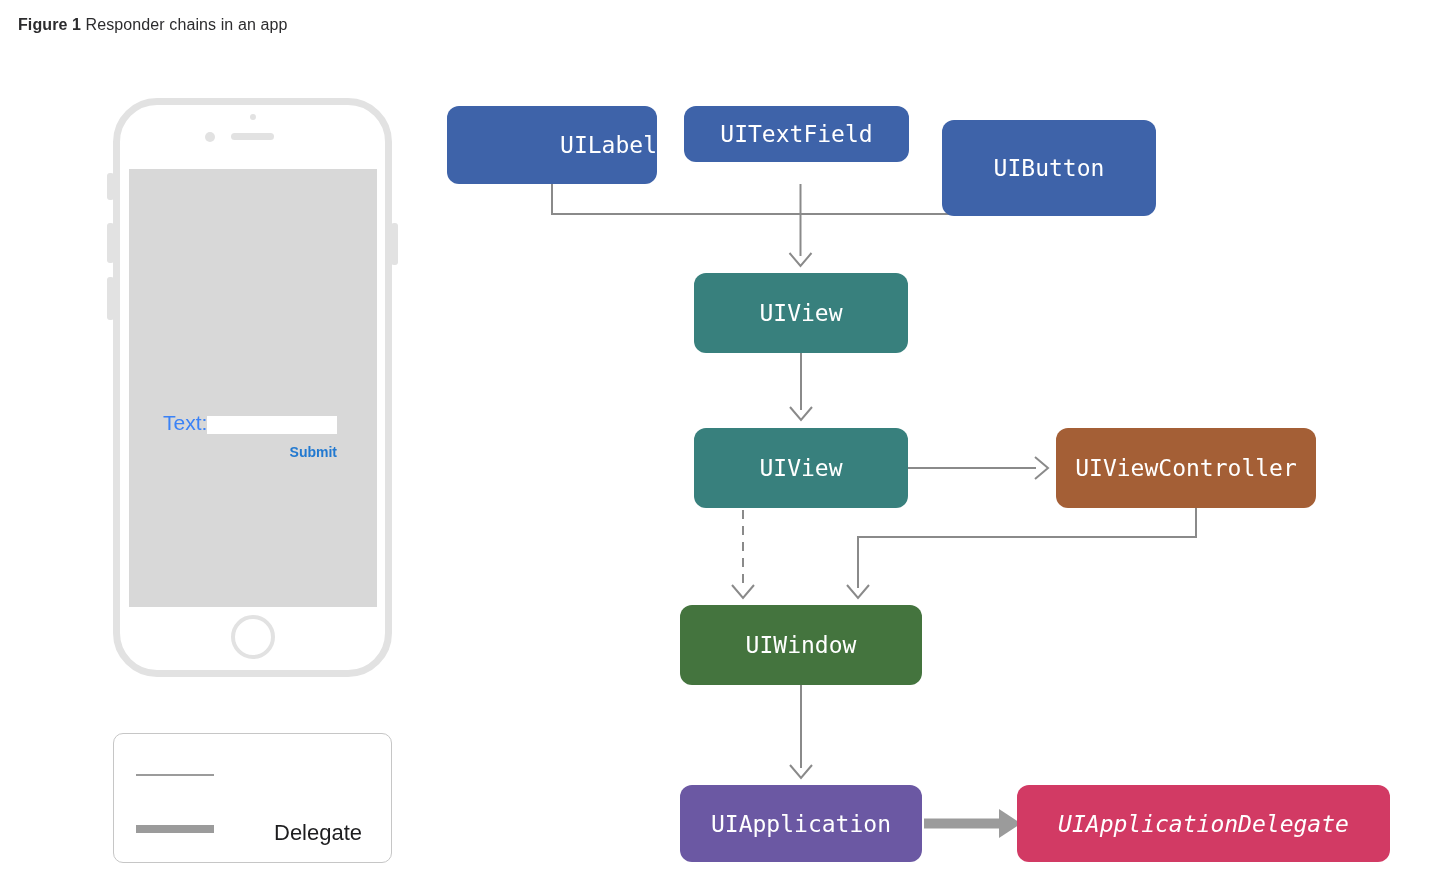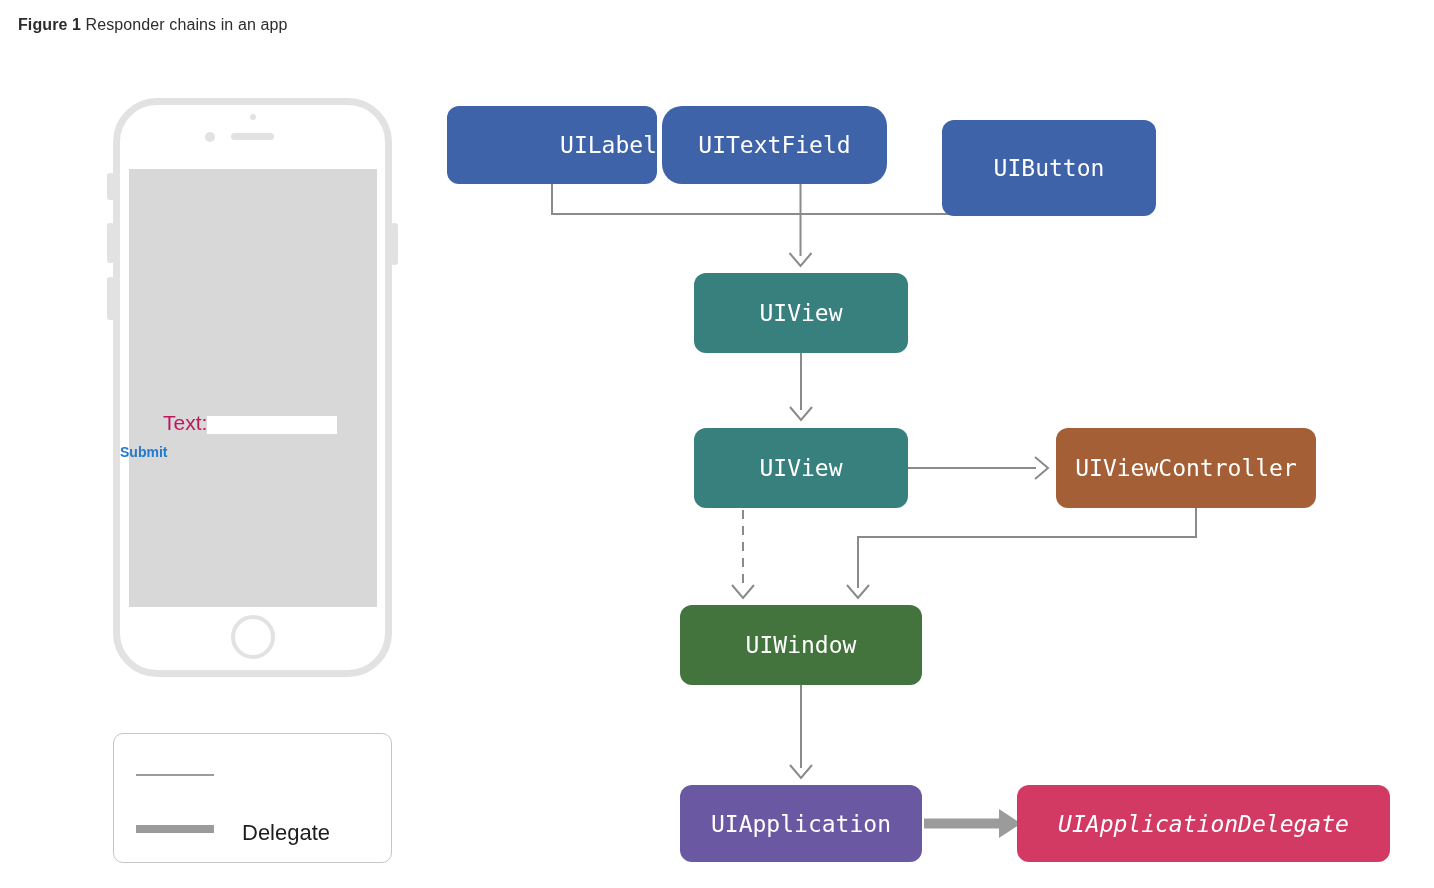--- a/index.html
+++ b/index.html
@@ -47,47 +47,47 @@
     position: absolute; left: 111px; top: 28px;
     width: 43px; height: 7px; border-radius: 4px; background: #e2e2e2;
   }
   .phone-home {
     position: absolute; left: 111px; top: 510px;
     width: 44px; height: 44px; border-radius: 50%;
     border: 4px solid #e2e2e2; background: #ffffff;
   }
   .screen-text-label {
     position: absolute; left: 43px; top: 306px;
-    font-size: 21px; line-height: 24px; color: #be185d;
+    font-size: 21px; line-height: 24px; color: #3b82f6;
   }
   .screen-text-field {
     position: absolute; left: 87px; top: 311px;
     width: 130px; height: 18px;
     background: #ffffff; border: none; outline: none;
     font-size: 13px; font-family: "Liberation Sans", sans-serif;
   }
   .screen-submit {
     position: absolute; left: 0; top: 339px; width: 217px;
-    text-align: left;
+    text-align: right;
     font-size: 14px; font-weight: 700; color: #2279d0;
     cursor: default;
   }
 
   
   .node {
     position: absolute;
     border-radius: 12px;
     display: flex; align-items: center; justify-content: center;
     color: #ffffff;
     font-family: "DejaVu Sans Mono", "Liberation Mono", monospace;
     font-size: 23px;
     white-space: nowrap;
   }
   .n-uilabel        { left: 447px;  top: 106px; width: 210px; height: 78px; justify-content: flex-end; }
-  .n-uitextfield    { left: 662px;  top: 106px; width: 225px; height: 78px; border-radius: 20px; }
+  .n-uitextfield    { left: 684px;  top: 106px; width: 225px; height: 56px; }
   .n-uibutton       { left: 942px;  top: 120px; width: 214px; height: 96px; }
   .n-uiview-top     { left: 694px;  top: 273px; width: 214px; height: 80px; }
   .n-uiview-root    { left: 694px;  top: 428px; width: 214px; height: 80px; }
   .n-uiviewctrl     { left: 1056px; top: 428px; width: 260px; height: 80px; }
   .n-uiwindow       { left: 680px;  top: 605px; width: 242px; height: 80px; }
   .n-uiapplication  { left: 680px;  top: 785px; width: 242px; height: 77px; }
   .n-uiappdelegate  { left: 1017px; top: 785px; width: 373px; height: 77px; }
 
   
   .connectors {
@@ -109,21 +109,21 @@
   }
   .legend-line-thick {
     position: absolute; left: 22px; top: 91px;
     width: 78px; height: 8px; background: #9b9b9b;
   }
   .legend-label {
     position: absolute; left: 128px;
     font-size: 22px; line-height: 27px; color: #1d1d1f;
   }
   .legend-label.first { top: 16px; width: 130px; }
-  .legend-label.second { top: 85px; }
+  .legend-label.second { top: 85px; margin-left: 32px; }
 </style>
 </head>
 <body>
 
 <div class="fig-title">
   <span class="fig-label">Figure 1</span>
   <span class="fig-caption">Responder chains in an app</span>
 </div>
 
 <div class="side-btn" style="left:107px; top:173px; height:27px;"></div>

